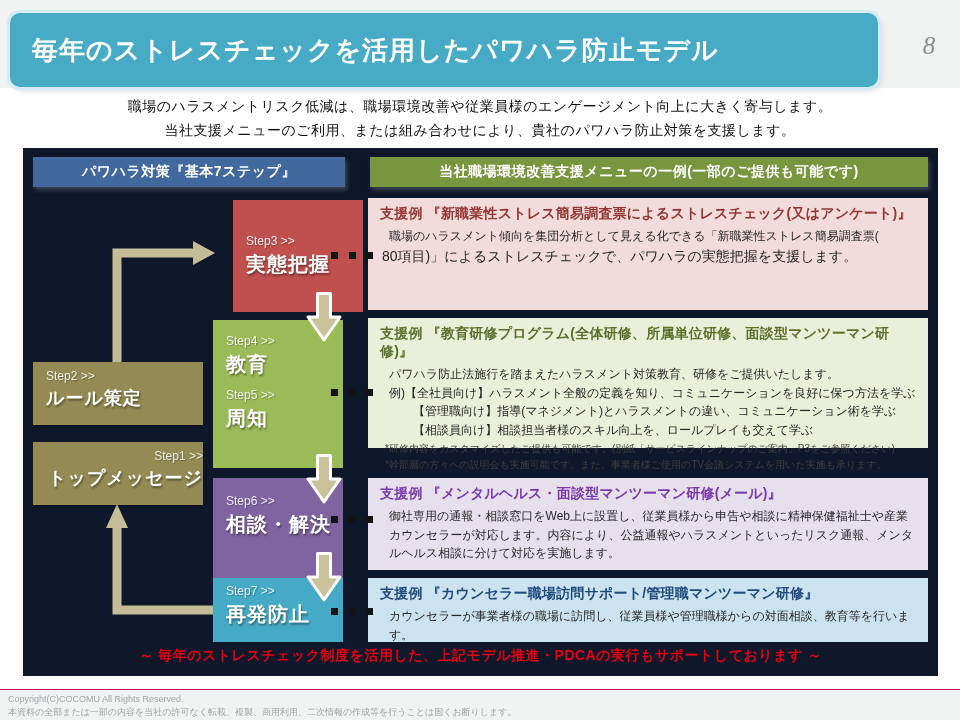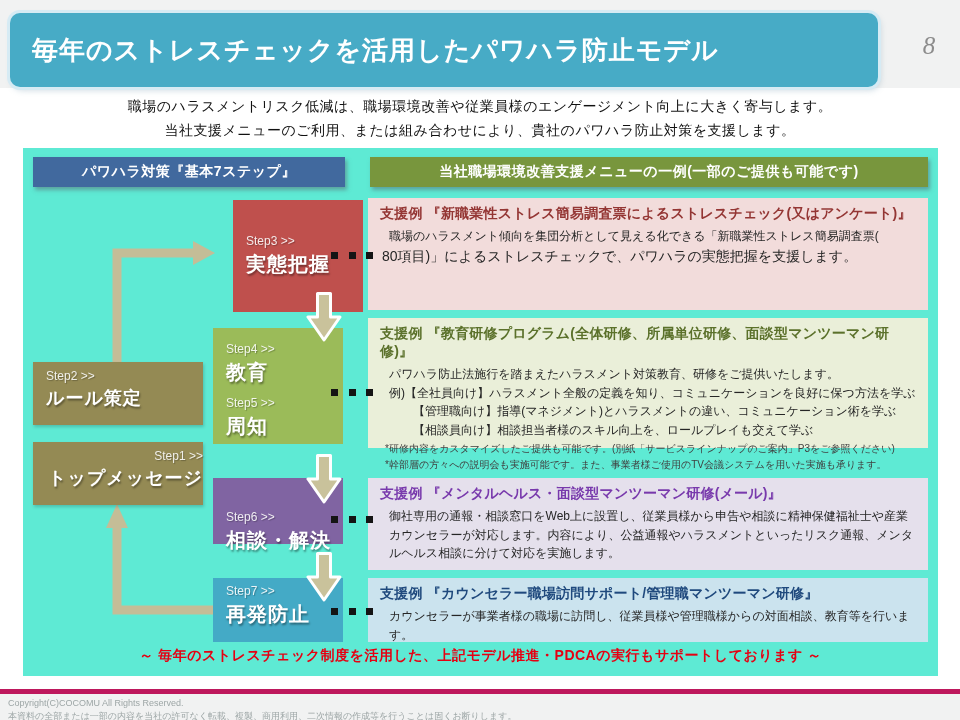--- a/index.html
+++ b/index.html
@@ -17,39 +17,39 @@
   .title-bar h1 { color:#ffffff; font-size:26px; font-weight:bold; letter-spacing:1px; }
   .page-num { position:absolute; left:905px; top:32px; width:48px; text-align:center;
     font-family:"Liberation Serif","DejaVu Serif",serif; font-style:italic;
     font-size:25px; color:#8c8c8c; }
 
   
   .intro { position:absolute; left:0; top:94px; width:960px; text-align:center;
     font-size:14px; color:#111111; line-height:24px; letter-spacing:.5px; }
 
   
-  .panel { position:absolute; left:23px; top:148px; width:915px; height:528px; background:#5eead4; }
+  .panel { position:absolute; left:23px; top:148px; width:915px; height:528px; background:#0f172a; }
   .flow-lines { position:absolute; left:0; top:0; width:915px; height:528px; pointer-events:none; }
 
   .col-header { position:absolute; top:9px; height:30px; color:#ffffff; font-weight:bold;
     font-size:14px; display:flex; align-items:center; justify-content:center;
     box-shadow:2px 3px 4px rgba(90,105,115,.55); letter-spacing:.5px; }
   .col-header.blue  { left:10px;  width:312px; background:#41699e; }
   .col-header.olive { left:347px; width:558px; background:#78963d; }
 
   
   .step { position:absolute; color:#ffffff; padding-left:13px; z-index:2; }
   .slabel { display:block; font-size:12px; color:rgba(255,255,255,.88); margin-bottom:3px;
     text-shadow:1px 1px 1px rgba(0,0,0,.25); }
   .sname  { display:block; font-size:20px; font-weight:bold; letter-spacing:1px;
     text-shadow:1px 2px 2px rgba(0,0,0,.4); }
   .s3  { left:190px; top:52px;  width:130px; height:112px; background:#bf504d; padding-top:34px;margin-left:20px; }
-  .s45 { left:190px; top:172px; width:130px; height:116px; background:#9bbb59; padding-top:14px;margin-top:8px; }
+  .s45 { left:190px; top:172px; width:130px; height:148px; background:#9bbb59; padding-top:14px; }
   .s45 .pair2 { margin-top:10px; }
-  .s6  { left:190px; top:330px; width:130px; height:66px;  background:#8064a2; padding-top:32px; }
+  .s6  { left:190px; top:330px; width:130px; height:100px;  background:#8064a2; padding-top:16px; }
   .s7  { left:190px; top:430px; width:130px; height:64px;  background:#44aac6; padding-top:6px; }
   .s1, .s2 { left:10px; width:170px; height:63px; background:#948a54; padding-top:7px;
     box-shadow:1px 2px 3px rgba(0,0,0,.18); }
   .s2 { top:214px; }
   .s1 { top:294px;text-align:right; }
   .s1 .sname, .s2 .sname { font-size:18px; }
 
   
   .darrow { position:absolute; left:282px; width:38px; height:50px; z-index:5; }
   .da1 { top:144px; } .da2 { top:306px; } .da3 { top:404px; }
@@ -71,21 +71,21 @@
   .sup-body { font-size:12px; color:#262626; line-height:1.55; padding-left:9px;
     white-space:pre-wrap; }
   .sup1 .sup-body.big { font-size:14px; padding-left:2px; }
   .sup-note { font-size:10px; color:#3f3f3f; line-height:1.6; padding-left:5px; }
   .sup-notes { margin-top:2px; }
 
   
   .pdca-note { position:absolute; left:0; top:499px; width:915px; text-align:center;
     color:#e60012; font-weight:bold; font-size:14px; letter-spacing:.5px; }
   .footer { position:absolute; left:0; top:689px; width:960px; height:31px;
-    background:#f1f2f2; border-top:5px solid #be185d; padding:3px 0 0 8px;
+    background:#f1f2f2; border-top:1px solid #be185d; padding:3px 0 0 8px;
     color:#9da6a6; font-size:9px; line-height:1.45; }
 </style>
 </head>
 <body>
 
 <div class="page">
   <div class="white-bg"></div>
 
   <div class="title-bar">
     <h1>毎年のストレスチェックを活用したパワハラ防止モデル</h1>

